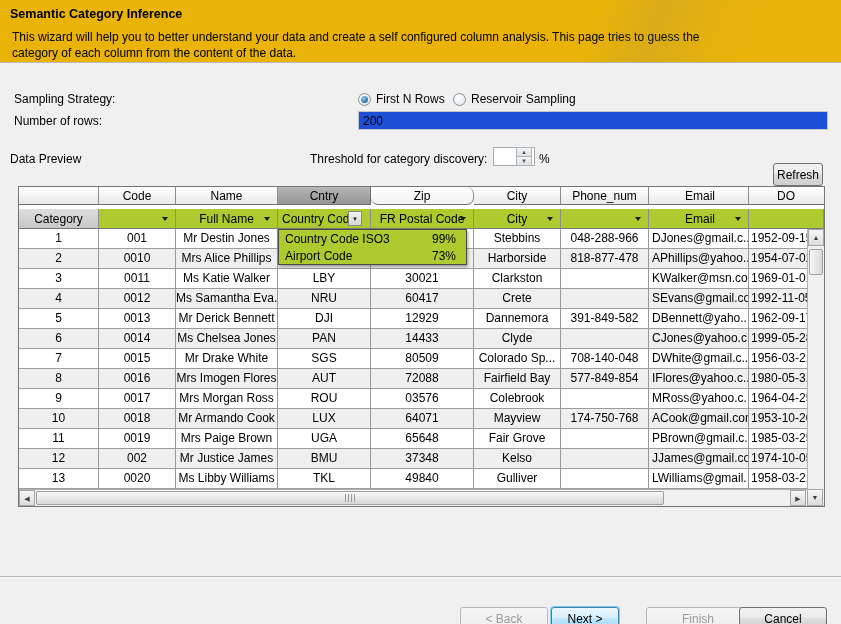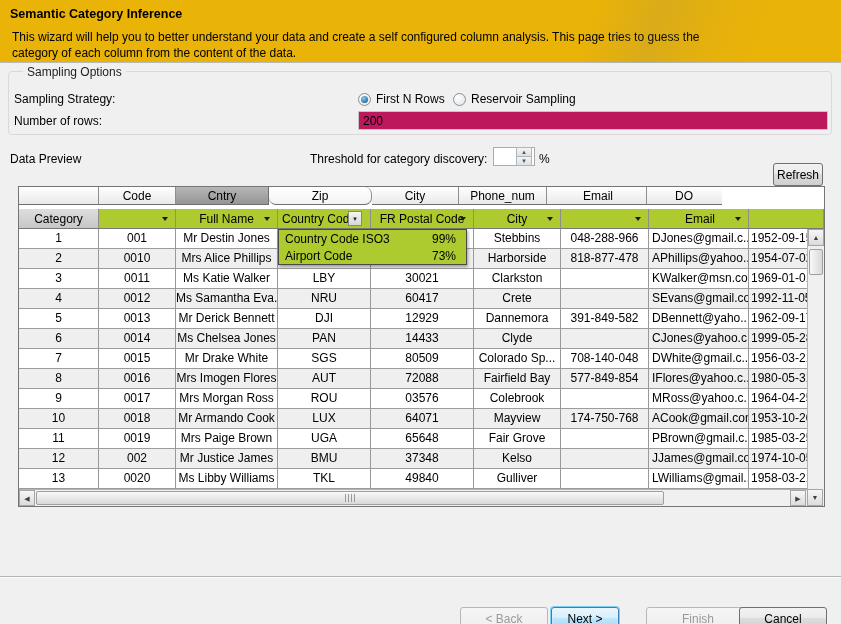--- a/index.html
+++ b/index.html
@@ -18,21 +18,21 @@
   .banner-desc { position:absolute; left:12px; top:29px; width:800px; line-height:16px; }
   
   .groupbox { position:absolute; left:8px; top:71px; width:824px; height:64px;
     border:1px solid #d9d9d9; border-radius:4px; }
   .groupbox-label { position:absolute; left:14px; top:-7px; background:#f0f0f0; padding:0 4px; color:#1d1d1d; }
   .lbl { position:absolute; white-space:nowrap; }
   .radio { position:absolute; width:13px; height:13px; border-radius:50%;
     border:1px solid #8a9097; background:radial-gradient(circle at 38% 32%, #ffffff, #dde2e6); }
   .radio.sel::after { content:""; position:absolute; left:2px; top:2px; width:7px; height:7px; border-radius:50%;
     background:radial-gradient(circle at 38% 32%, #7cc0e8 10%, #1e5d93 85%); }
-  .textfield { position:absolute; border:1px solid #c6c6c6; background:#be185d; padding:0 4px;
+  .textfield { position:absolute; border:1px solid #c6c6c6; background:#1d4ed8; padding:0 4px;
     font-family:"Liberation Sans", sans-serif; font-size:12px; }
   
   .spinbox { position:absolute; border:1px solid #ababab; background:#fff; text-align:left; padding-left:4px;
     font-family:"Liberation Sans", sans-serif; font-size:12px; }
   .spinbtns { position:absolute; width:16px; }
   .spinbtn { width:16px; height:10px; border:1px solid #aeb6bd; background:linear-gradient(#f4f4f4,#dde1e4);
     display:flex; align-items:center; justify-content:center; font-size:6px; color:#47555f; line-height:1; }
   .spinbtn + .spinbtn { margin-top:-1px; }
   
   .btn { position:absolute; height:23px; border:1px solid #707070; border-radius:3px;
@@ -101,23 +101,20 @@
 <div class="screen">
 
   <div class="banner">
     <div class="banner-title">Semantic Category Inference</div>
     <div class="banner-desc">
       <span>This wizard will help you to better understand your data and create a self configured column analysis. This page tries to guess the</span><br>
       <span>category of each column from the content of the data.</span>
     </div>
   </div>
 
-  <div class="groupbox">
-    <div class="groupbox-label">Sampling Options</div>
-  </div>
   <div class="lbl" style="left:14px; top:92px;">Sampling Strategy:</div>
   <div class="radio sel" style="left:358px; top:93px;"></div>
   <div class="lbl" style="left:376px; top:92px;">First N Rows</div>
   <div class="radio" style="left:453px; top:93px;"></div>
   <div class="lbl" style="left:471px; top:92px;">Reservoir Sampling</div>
   <div class="lbl" style="left:14px; top:114px;">Number of rows:</div>
   <input class="textfield" style="left: 358px; top: 111px; width: 470px; height: 19px;" value="200">
 
   <div class="lbl" style="left:10px; top:152px;">Data Preview</div>
   <div class="lbl" style="left:310px; top:152px;">Threshold for category discovery:</div>
@@ -131,20 +128,21 @@
       </div>
   </div>
   <div class="lbl" style="left:539px; top:152px;">%</div>
   <div class="btn" style="left:773px; top:145px; width:50px;">Refresh</div>
 
   <div class="table">
 
     <div class="thead">
       <div class="hcell c0"></div>
       <div class="hcell c1">Code</div>
+      <div class="hcell c2">Name</div>
       <div class="hcell c3 pressed">Cntry</div>
       <div class="hcell c4 raised">Zip</div>
       <div class="hcell c5">City</div>
       <div class="hcell c6">Phone_num</div>
       <div class="hcell c7">Email</div>
       <div class="hcell h8">DO</div>
     </div>
 
     <div class="catrow">
       <div class="gcell gray c0">Category</div>

